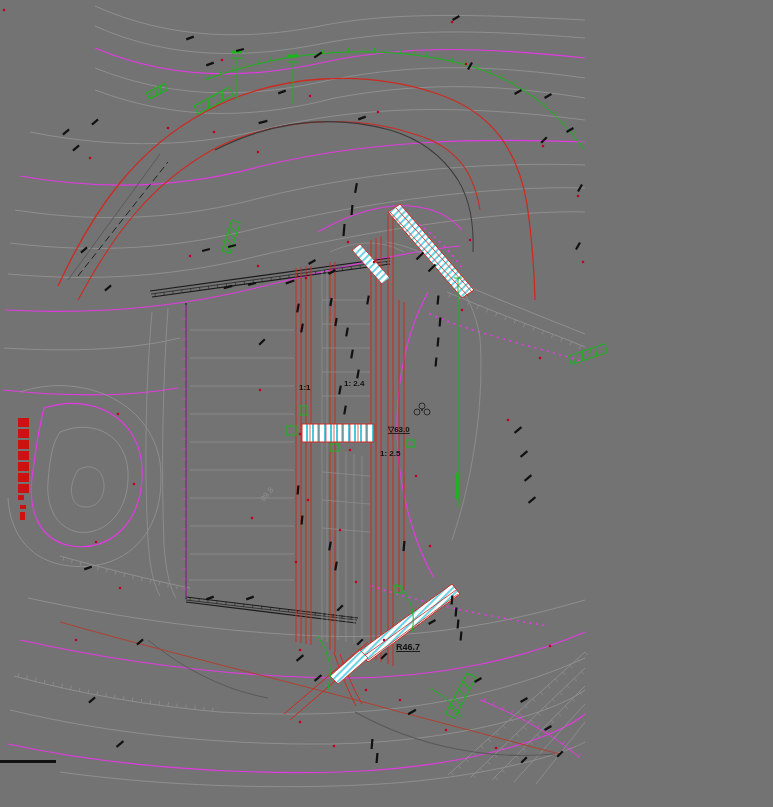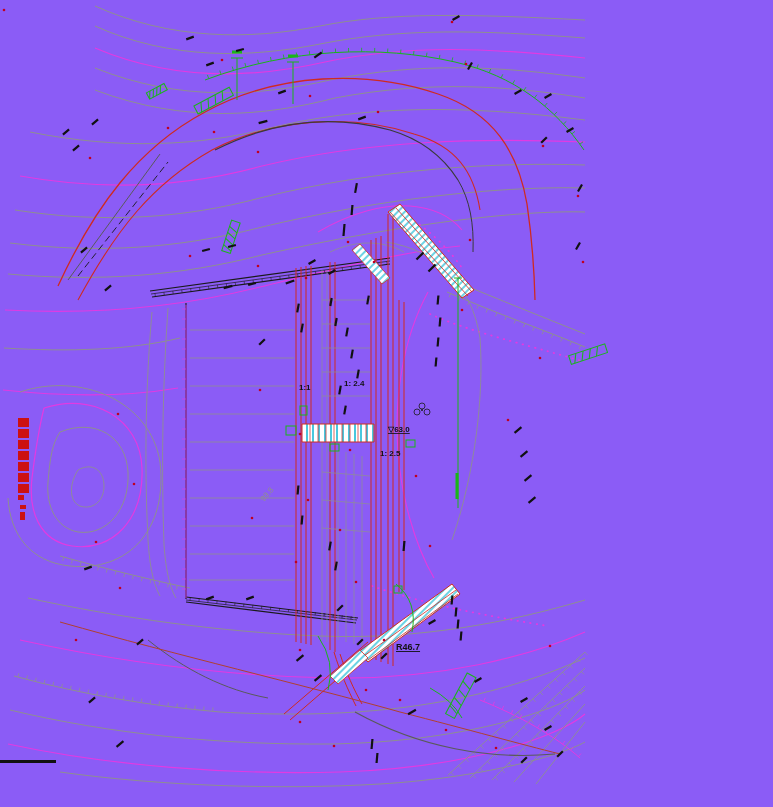--- a/index.html
+++ b/index.html
@@ -1,17 +1,17 @@
 <!DOCTYPE html>
 <html><head>
 <meta charset="utf-8">
 <style>
   html,body{margin:0;padding:0;background:#ffffff;}
   body{font-family:"Liberation Sans", sans-serif;}
-  .stage{position:relative;width:773px;height:807px;background:#8b5cf6;overflow:hidden;text-align:right;}
+  .stage{position:relative;width:773px;height:807px;background:#737373;overflow:hidden;text-align:right;}
   svg{position:absolute;left:0;top:0;}
   text{font-family:"Liberation Sans", sans-serif;}
 </style>
 </head>
 <body>
 
 <div class="stage">
   <svg id="plan" width="773" height="807" viewBox="0 0 773 807">
     <defs>
       <pattern id="ch" width="5" height="5" patternUnits="userSpaceOnUse" patternTransform="rotate(45)">

